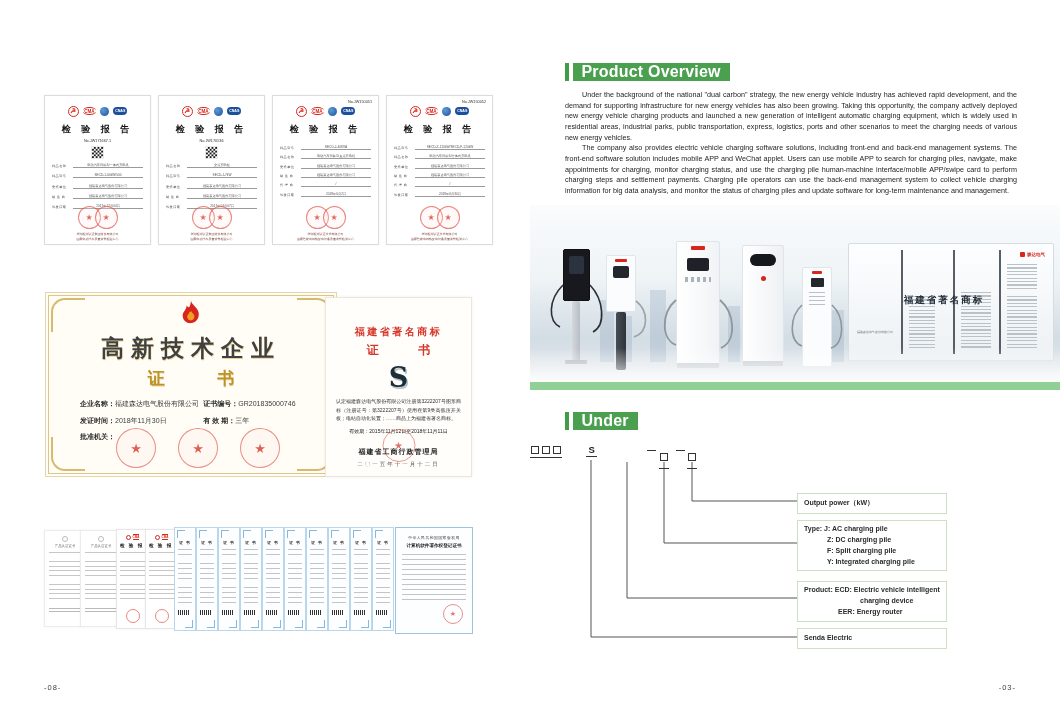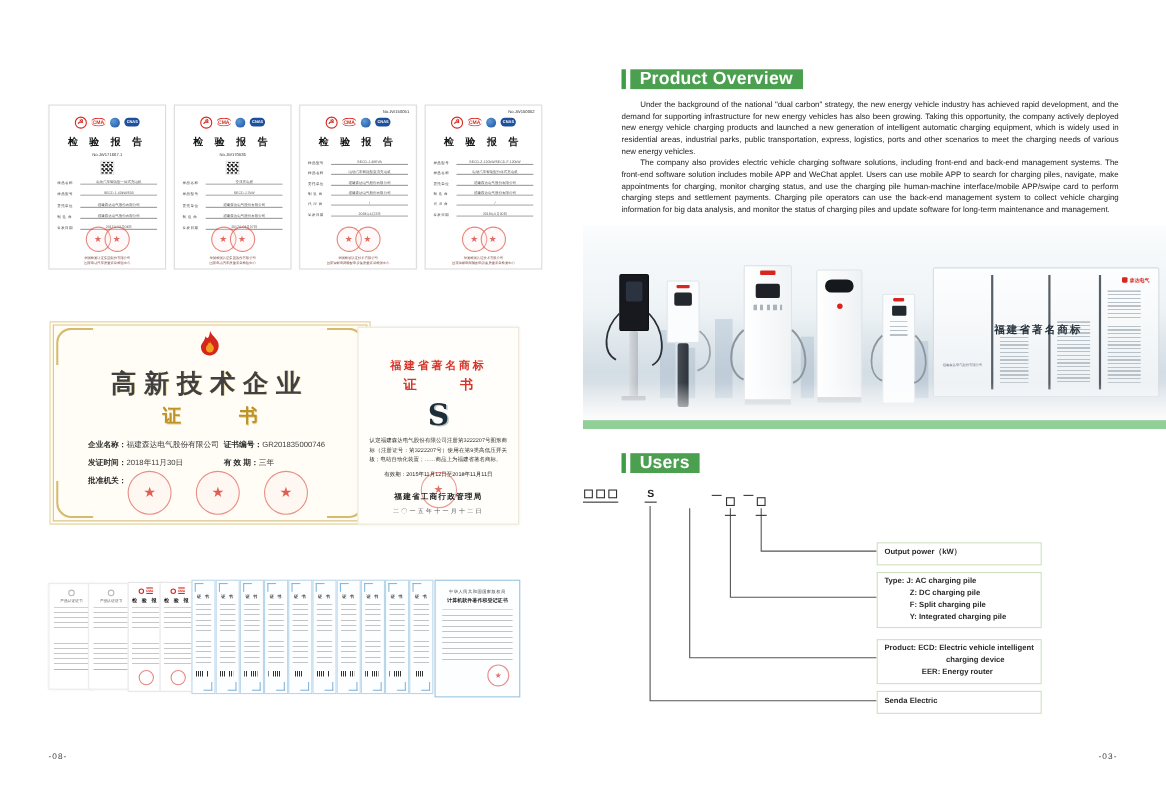--- a/index.html
+++ b/index.html
@@ -560,21 +560,21 @@
       <path d="M272,100 C259,112 259,136 272,141" stroke="#8d969e" stroke-width="1.6" fill="none"></path>
       <path d="M302,100 C315,112 315,139 301,143" stroke="#8d969e" stroke-width="1.6" fill="none"></path>
     </svg>
 
     <div class="fog"></div>
     <div class="strip"></div>
   </div>
 
   <div class="badge" id="model-badge">
     <span class="badge-bar"></span>
-    <span class="badge-label">Users</span>
+    <span class="badge-label">Under</span>
   </div>
 
   <div class="model-diag">
     <svg class="md-lines" width="530" height="220" viewBox="0 0 530 220">
       <polyline points="61,20 61,197 267,197" fill="none" stroke="#555" stroke-width="1"></polyline>
       <polyline points="97,22 97,158 267,158" fill="none" stroke="#555" stroke-width="1"></polyline>
       <polyline points="134,22 134,103 267,103" fill="none" stroke="#555" stroke-width="1"></polyline>
       <polyline points="162,22 162,61 267,61" fill="none" stroke="#555" stroke-width="1"></polyline>
     </svg>
 

